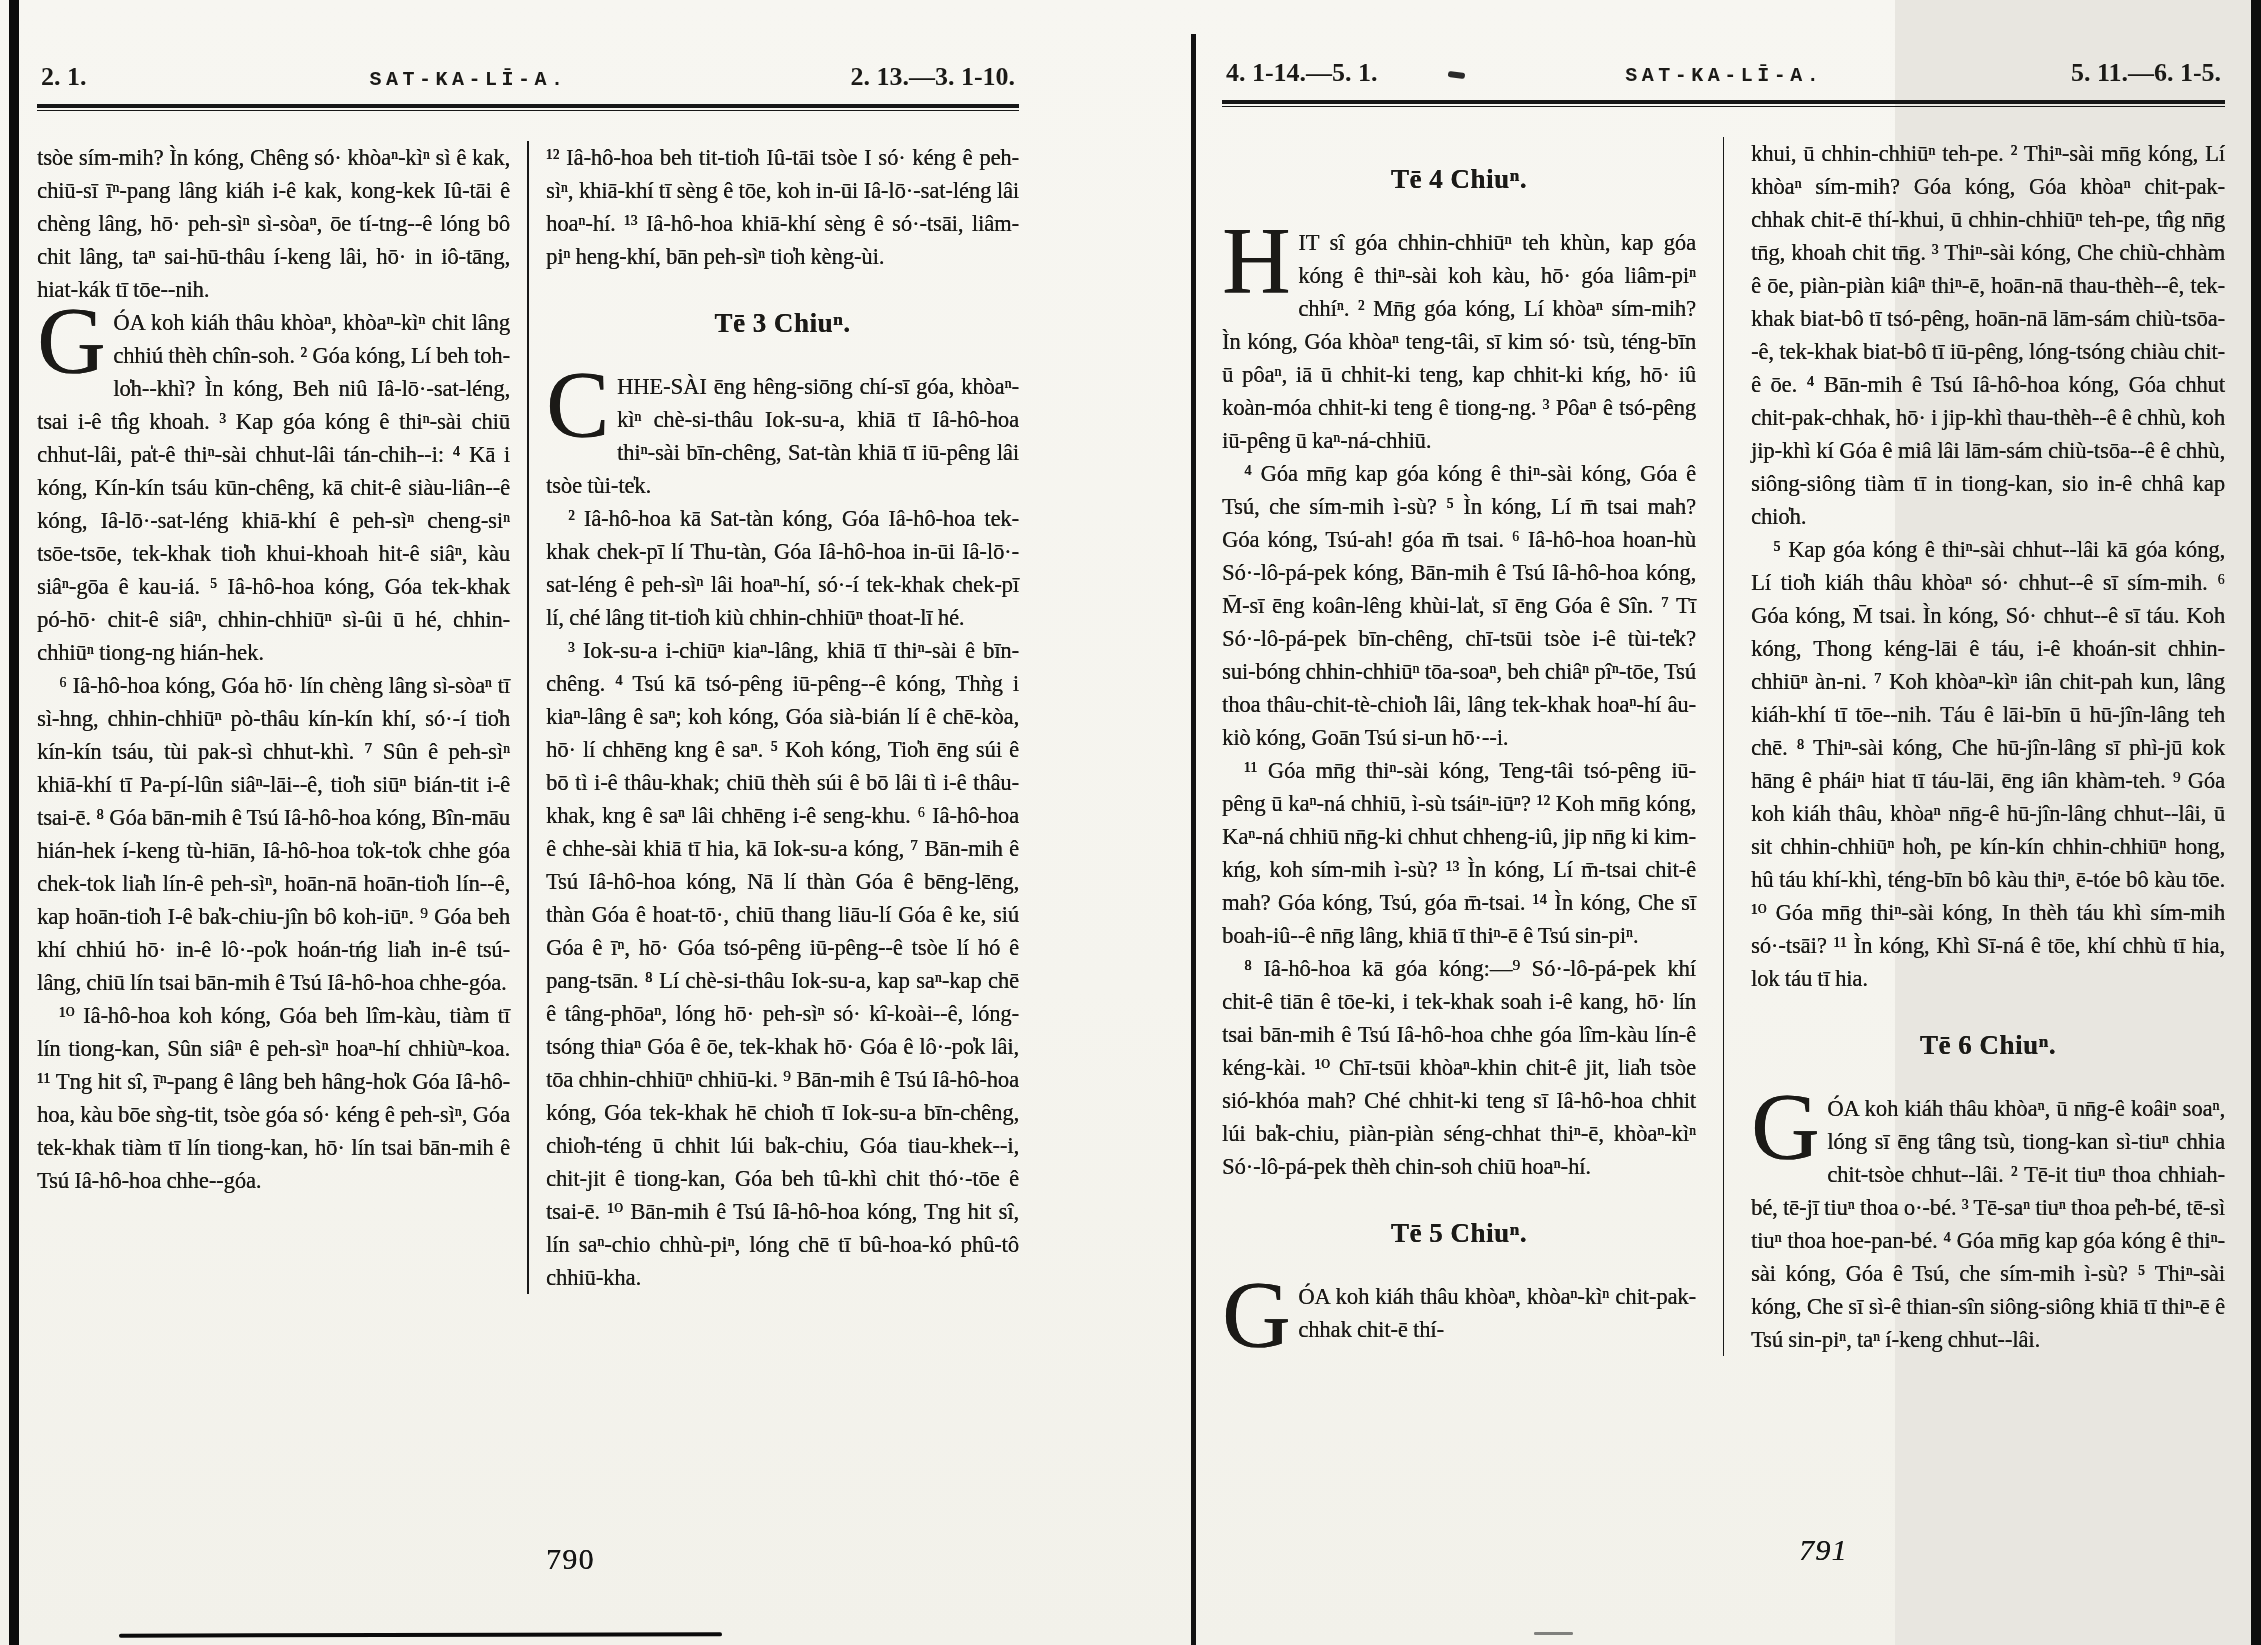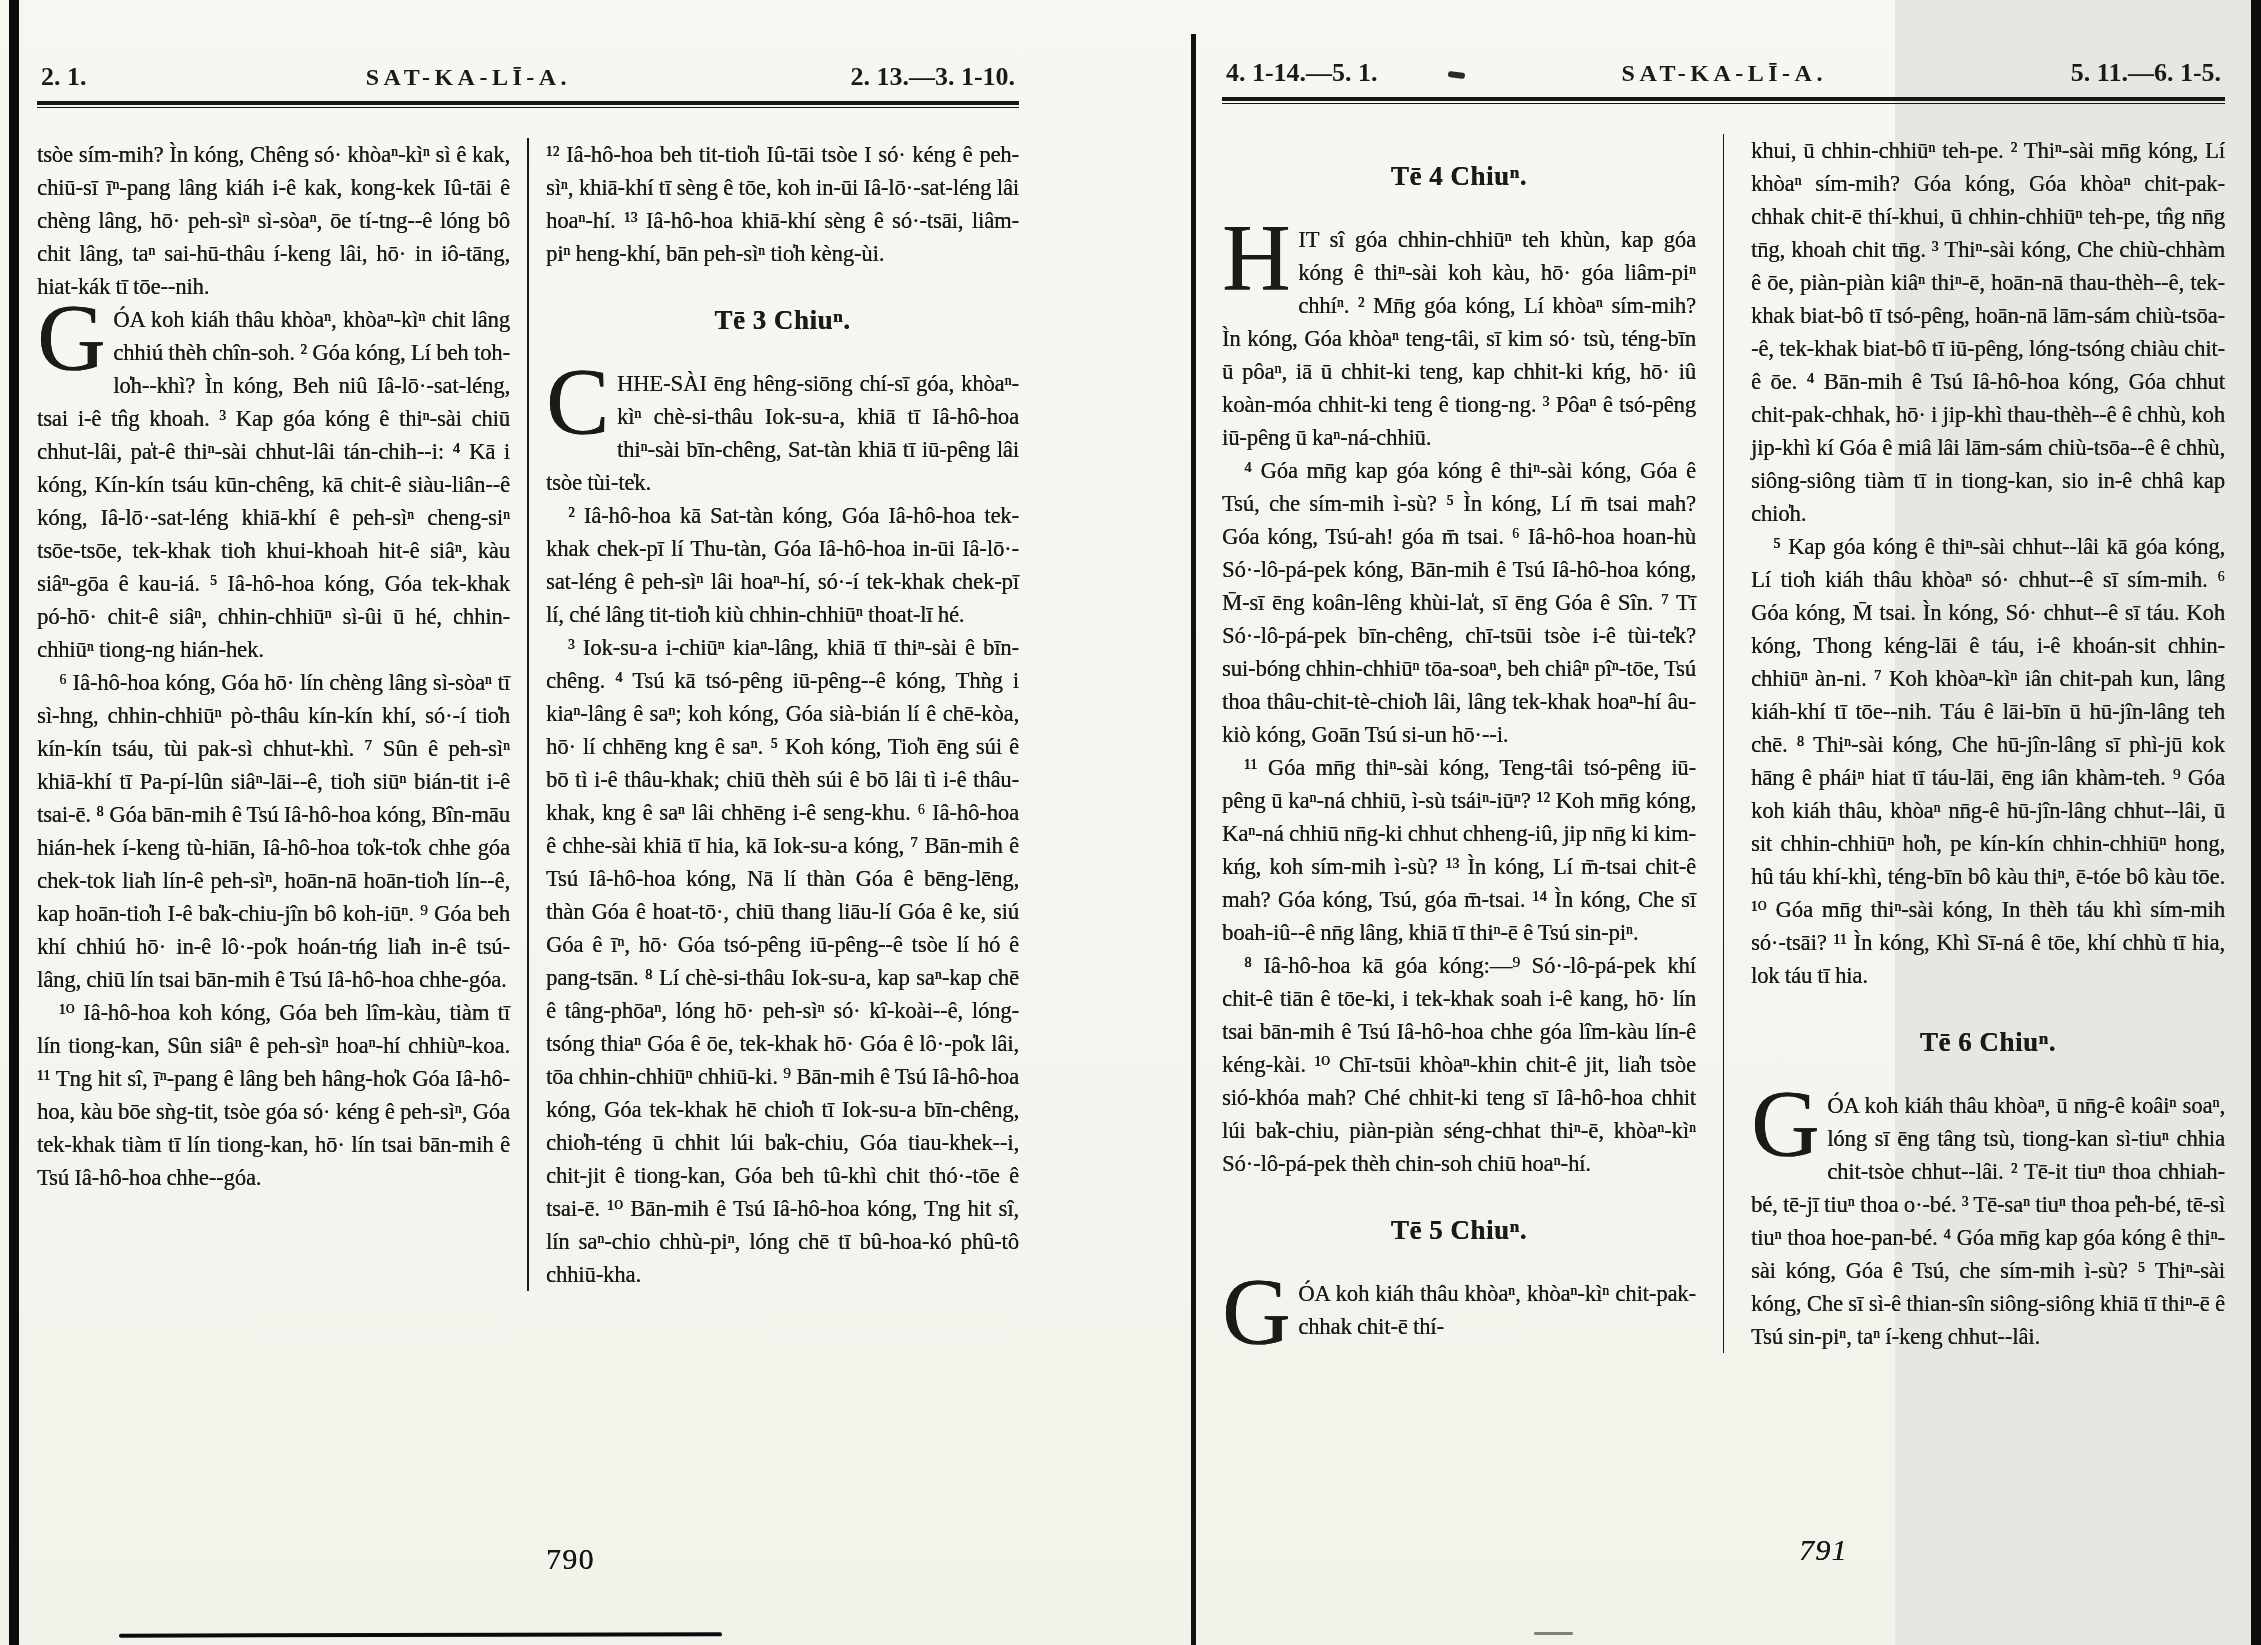--- a/index.html
+++ b/index.html
@@ -22,21 +22,21 @@
   .speck-tilde{position:absolute;left:1448px;top:72px;width:17px;height:5.8px;background:#2a2a2a;border-radius:2.6px;transform:rotate(8deg);}
 
   .page{position:absolute;}
   .page-left{left:37px;top:57px;width:982px;}
   .page-right{left:1222px;top:53px;width:1003px;}
 
   .page-header{
     display:flex;justify-content:space-between;align-items:baseline;
     font-weight:bold;font-size:26px;line-height:40px;padding:0 3.9px;
   }
-  .page-header .running-title{letter-spacing:4.5px;font-size:24px;}
+  .page-header .running-title{letter-spacing:4.5px;font-size:20px;font-family:Liberation Mono, monospace;}
   .rule-double{height:11.6px;border-top:4.5px solid #171717;position:relative;margin-top:3.9px;}
   .rule-double::after{content:"";position:absolute;left:0;right:0;top:2.6px;border-top:1.9px solid #171717;}
 
   .columns{display:flex;margin-top:22px;}
   .col{
     width:473px;
     font-size:22.6px;line-height:33px;letter-spacing:-0.1px;word-spacing:-0.3px;
     text-align:justify;color:#1b1a17;
     text-shadow:0.2px 0 0 currentColor;
   }

